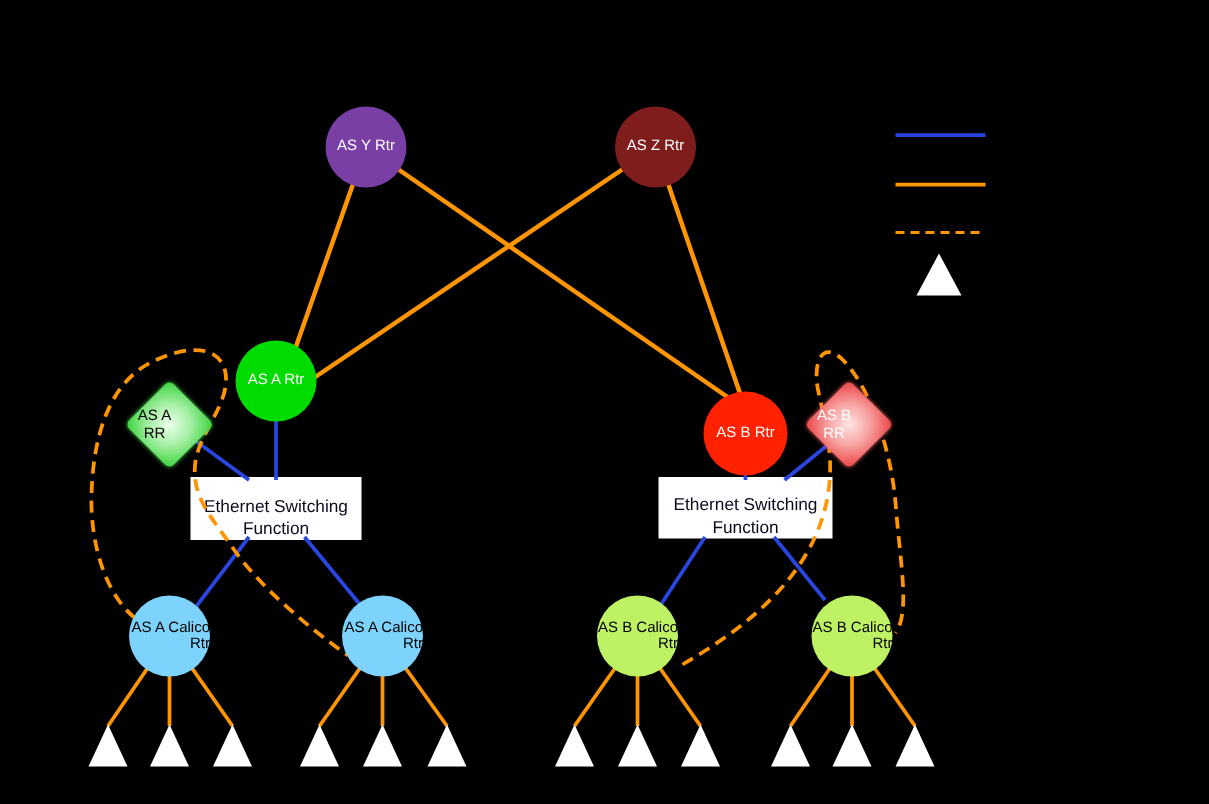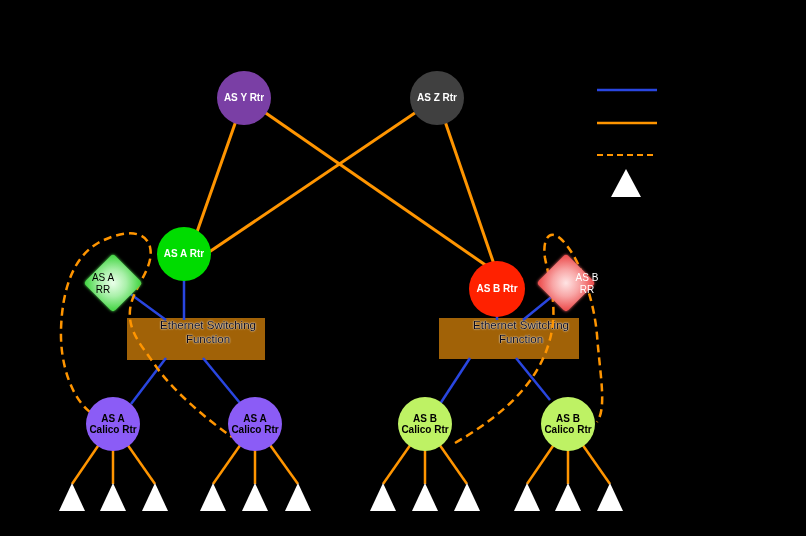--- a/index.html
+++ b/index.html
@@ -2,36 +2,35 @@
 <html><head>
 <meta charset="utf-8">
 <style>
   html,body { margin:0; padding:0; background:#000; }
   #canvas {
     position:relative; width:806px; height:536px; background:#000000;
     overflow:hidden; font-family:"Liberation Sans", sans-serif;
   }
   #edges { position:absolute; left:0; top:0; z-index:2; }
   .esf {
-    position:absolute; z-index:1; background:#a16207;
-    display:flex; align-items:flex-start; justify-content:center; text-align:center;
+    position:absolute; z-index:1; background:#ffffff;
+    display:flex; align-items:flex-end; justify-content:center; text-align:center;
     color:#0a0a1e; font-size:11.5px; line-height:1.25;
     text-shadow:0 0 2px rgba(255,255,255,.95), 0 0 1px rgba(255,255,255,.9);
-    padding-left:24px;
   }
   .node {
     position:absolute; z-index:3; border-radius:50%;
-    display:flex; align-items:center; justify-content:center; text-align:center;
-    font-size:10px; line-height:1.15; font-weight:700;
+    display:flex; align-items:center; justify-content:center; text-align:right;
+    font-size:10px; line-height:1.15; font-weight:400;
   }
   .purple { background:#7a3fa5; color:#fff; }
-  .gray   { background:#404040; color:#fff; }
+  .gray   { background:#7f1d1d; color:#fff; }
   .green  { background:#00dc00; color:#fff; }
   .red    { background:#ff2100; color:#fff; }
-  .green-dark-text { background:#8b5cf6; color:#000; }
+  .green-dark-text { background:#7dd3fc; color:#000; }
   .red-dark-text   { background:#bef264; color:#000; }
   .diamond {
     position:absolute; z-index:3; width:42px; height:42px;
     transform:rotate(45deg); border-radius:4px;
   }
   .diamond-a { background:radial-gradient(circle, #eaffea 0%, #a9f0a9 45%, #54da54 85%, #3fcf3f 100%);
                box-shadow:0 0 3px #49d549; }
   .diamond-b { background:radial-gradient(circle, #ffe4e4 0%, #f8a6a6 45%, #ee5a5a 85%, #e94646 100%);
                box-shadow:0 0 3px #ee6060; }
   .diamond-label {
@@ -116,21 +115,21 @@
     <span>AS A Rtr</span>
   </div>
   <div class="node red" style="left:469px; top:261px; width:56px; height:56px;">
     <span>AS B Rtr</span>
   </div>
 
   <div class="diamond diamond-a" style="left:92px; top:262px;"></div>
   <div class="diamond-label dl-a" style="left:87px; top:272px;">AS A RR</div>
 
   <div class="diamond diamond-b" style="left:545px; top:262px;"></div>
-  <div class="diamond-label dl-b" style="left:571px; top:272px;">AS B RR</div>
+  <div class="diamond-label dl-b" style="left:540px; top:272px;">AS B RR</div>
 
   <div class="node green-dark-text" style="left:86px; top:397px; width:54px; height:54px;">
     <span>AS A Calico Rtr</span>
   </div>
   <div class="node green-dark-text" style="left:228px; top:397px; width:54px; height:54px;">
     <span>AS A Calico Rtr</span>
   </div>
   <div class="node red-dark-text" style="left:398px; top:397px; width:54px; height:54px;">
     <span>AS B Calico Rtr</span>
   </div>

